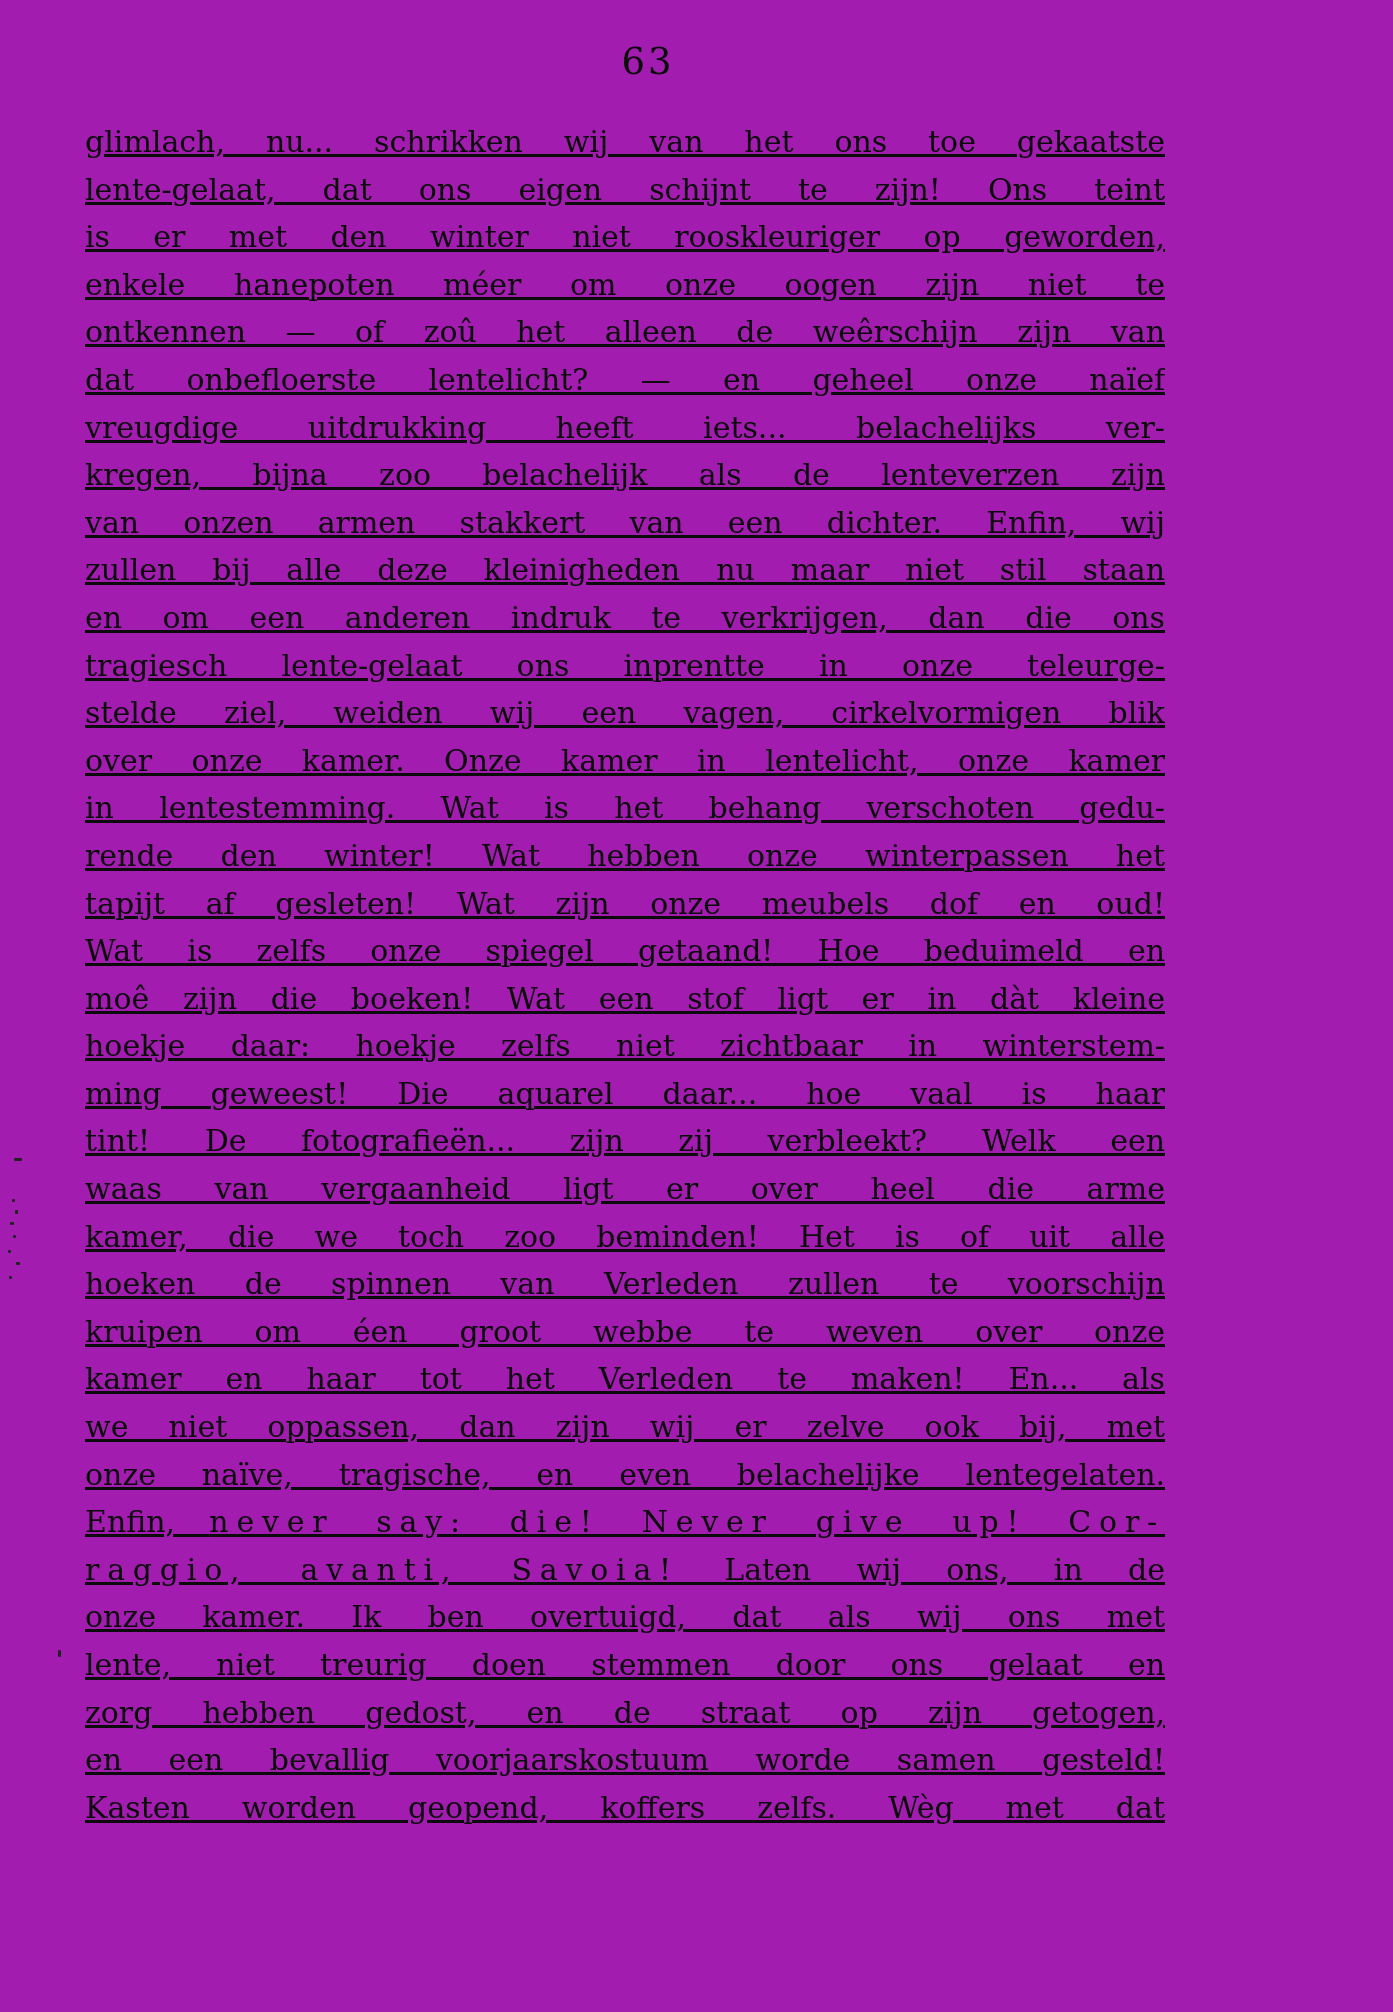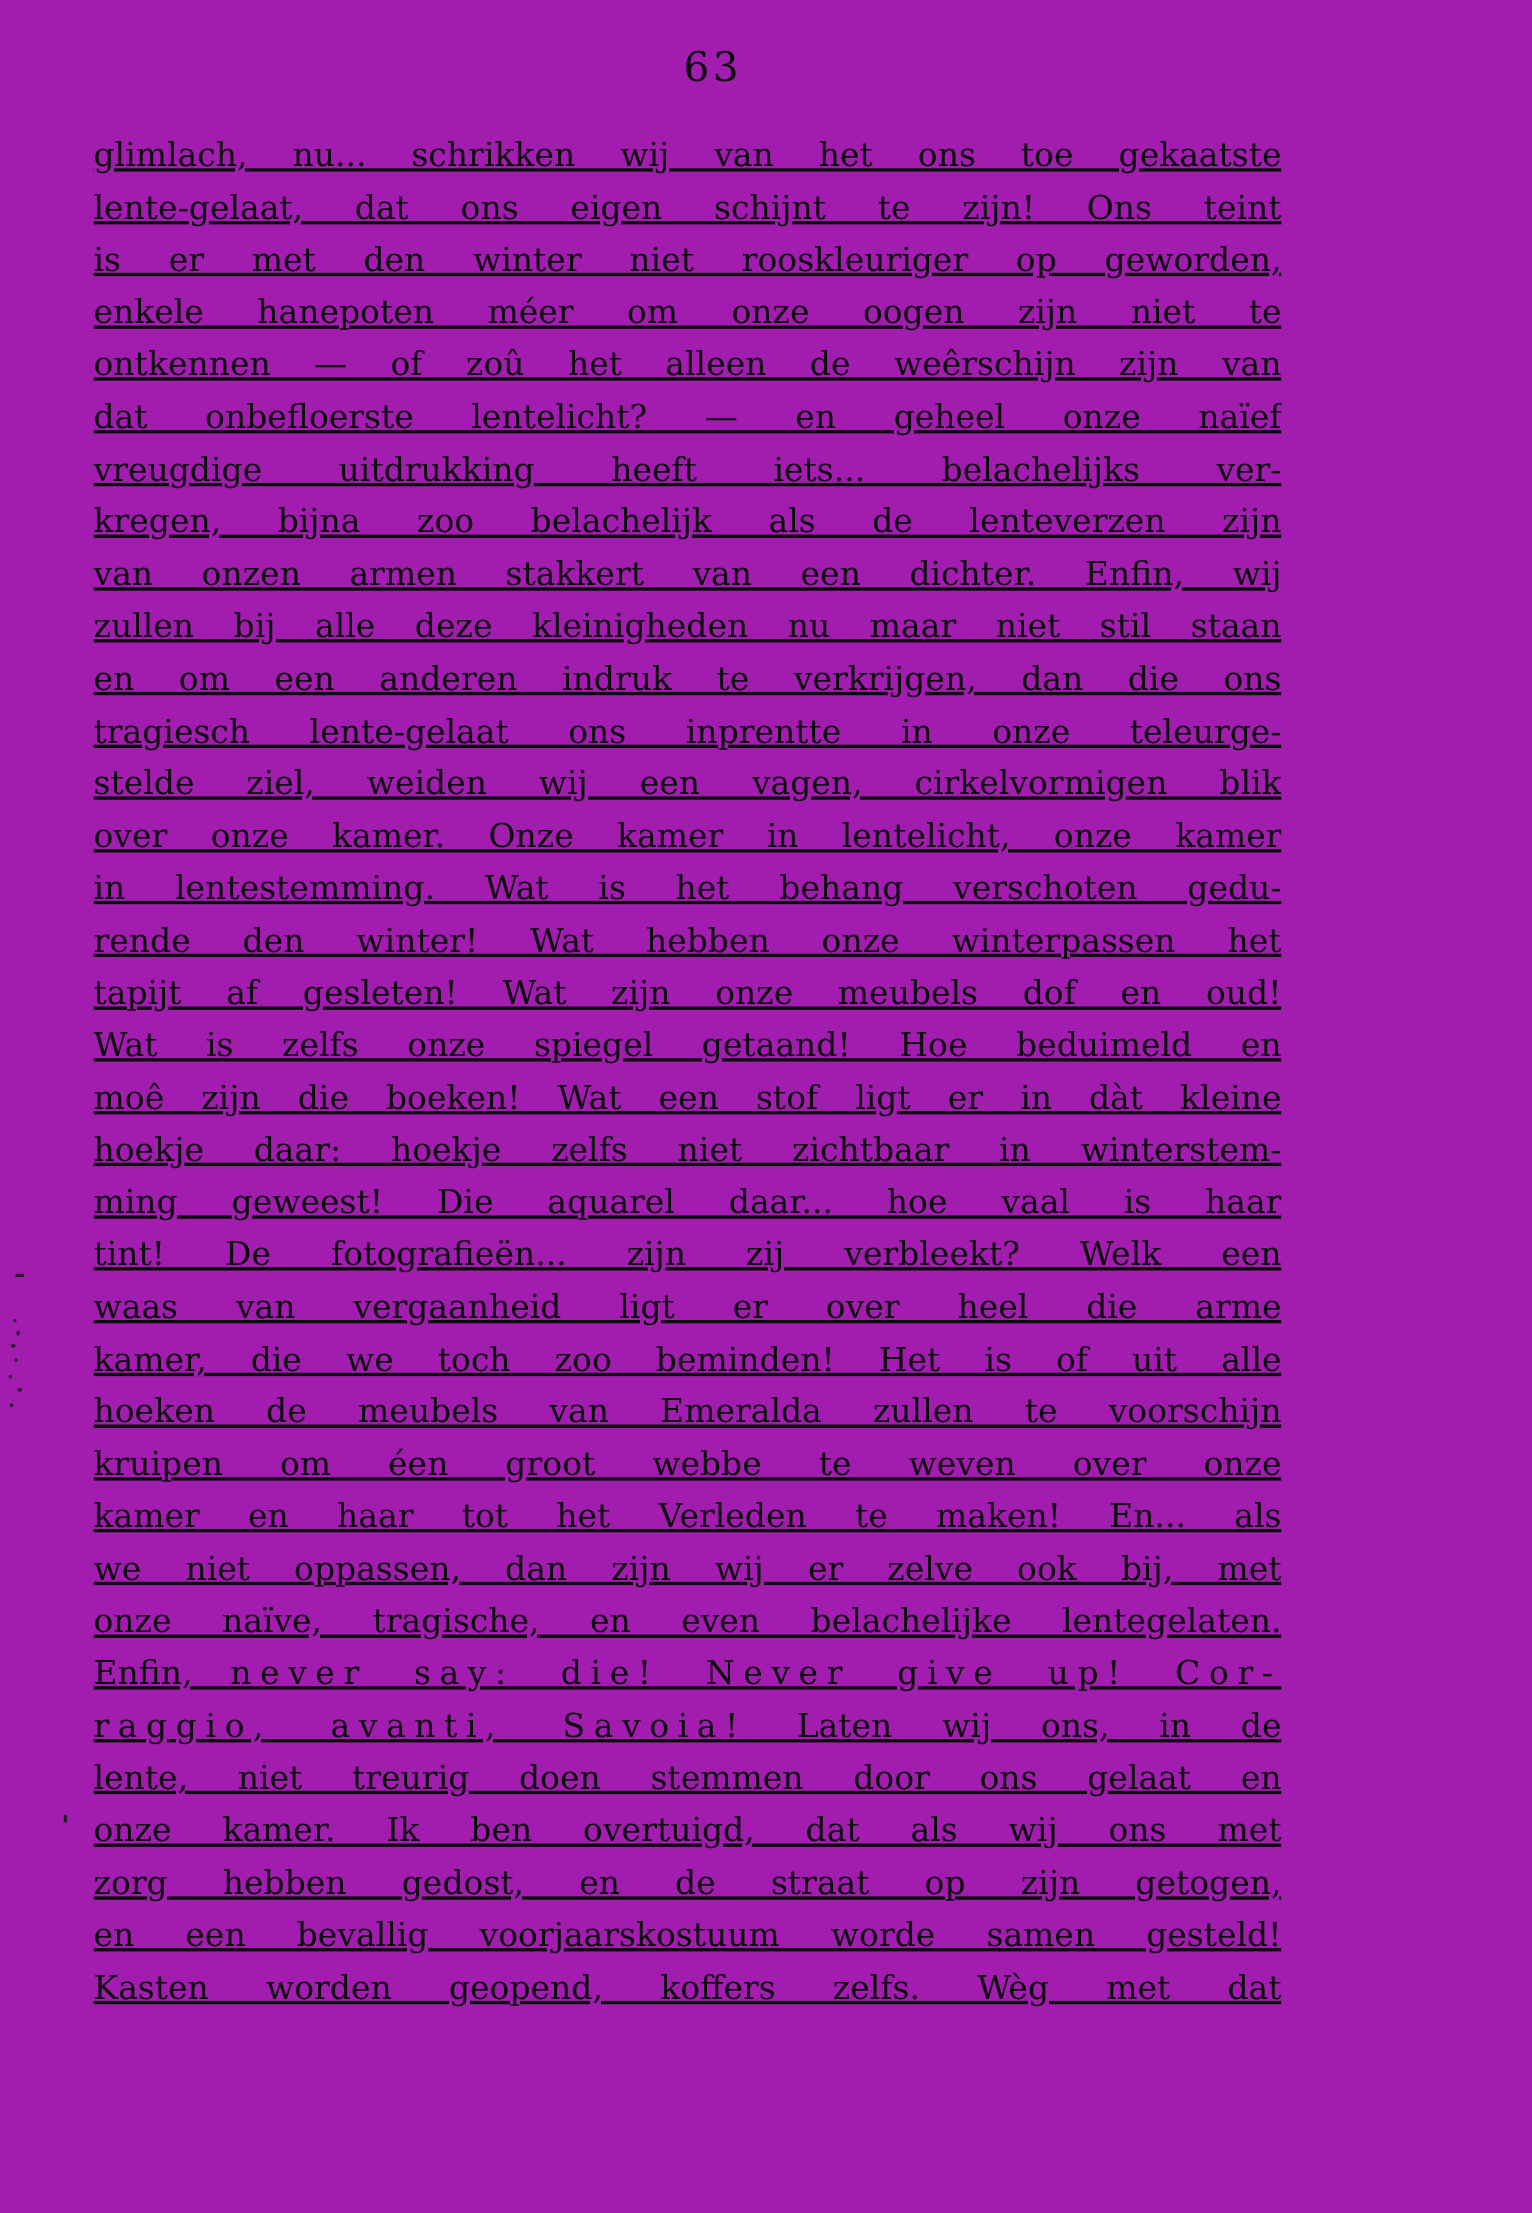--- a/index.html
+++ b/index.html
@@ -93,29 +93,29 @@
       <div class="line"><span class="seg">in lentestemming. Wat is het behang verschoten gedu-</span></div>
       <div class="line"><span class="seg">rende den winter! Wat hebben onze winterpassen het</span></div>
       <div class="line"><span class="seg">tapijt af gesleten! Wat zijn onze meubels dof en oud!</span></div>
       <div class="line"><span class="seg">Wat is zelfs onze spiegel getaand! Hoe beduimeld en</span></div>
       <div class="line"><span class="seg">moê zijn die boeken! Wat een stof ligt er in dàt kleine</span></div>
       <div class="line"><span class="seg">hoekje daar: hoekje zelfs niet zichtbaar in winterstem-</span></div>
       <div class="line"><span class="seg">ming geweest! Die aquarel daar... hoe vaal is haar</span></div>
       <div class="line"><span class="seg">tint! De fotografieën... zijn zij verbleekt? Welk een</span></div>
       <div class="line"><span class="seg">waas van vergaanheid ligt er over heel die arme</span></div>
       <div class="line"><span class="seg">kamer, die we toch zoo beminden! Het is of uit alle</span></div>
-      <div class="line"><span class="seg">hoeken de meubels van Emeralda zullen te voorschijn</span></div>
+      <div class="line"><span class="seg">hoeken de spinnen van Verleden zullen te voorschijn</span></div>
       <div class="line"><span class="seg">kruipen om éen groot webbe te weven over onze</span></div>
       <div class="line"><span class="seg">kamer en haar tot het Verleden te maken! En... als</span></div>
       <div class="line"><span class="seg">we niet oppassen, dan zijn wij er zelve ook bij, met</span></div>
       <div class="line"><span class="seg">onze naïve, tragische, en even belachelijke lentegelaten.</span></div>
       <div class="line"><span class="seg">Enfin, </span><span class="seg spaced">never say: die! Never give up! Cor-</span></div>
       <div class="line"><span class="seg spaced">raggio, avanti, Savoia!</span><span class="seg"> Laten wij ons, in de</span></div>
+      <div class="line"><span class="seg">onze kamer. Ik ben overtuigd, dat als wij ons met</span></div>
       <div class="line"><span class="seg">lente, niet treurig doen stemmen door ons gelaat en</span></div>
-      <div class="line"><span class="seg">onze kamer. Ik ben overtuigd, dat als wij ons met</span></div>
       <div class="line"><span class="seg">zorg hebben gedost, en de straat op zijn getogen,</span></div>
       <div class="line"><span class="seg">en een bevallig voorjaarskostuum worde samen gesteld!</span></div>
       <div class="line"><span class="seg">Kasten worden geopend, koffers zelfs. Wèg met dat</span></div>
     </div>
 
   <div class="speck sp1"></div>
   <div class="speck sp2"></div>
   <div class="speck sp3"></div>
   <div class="speck sp4"></div>
   <div class="speck sp5"></div>

